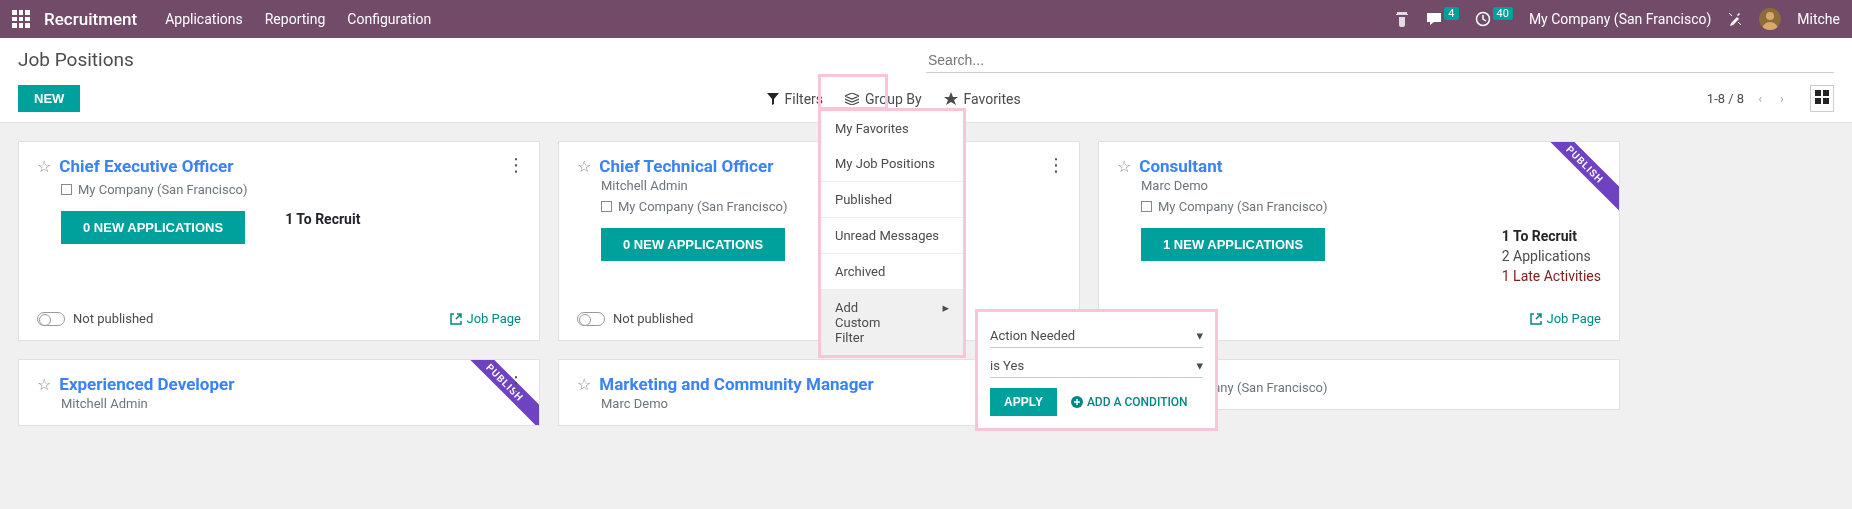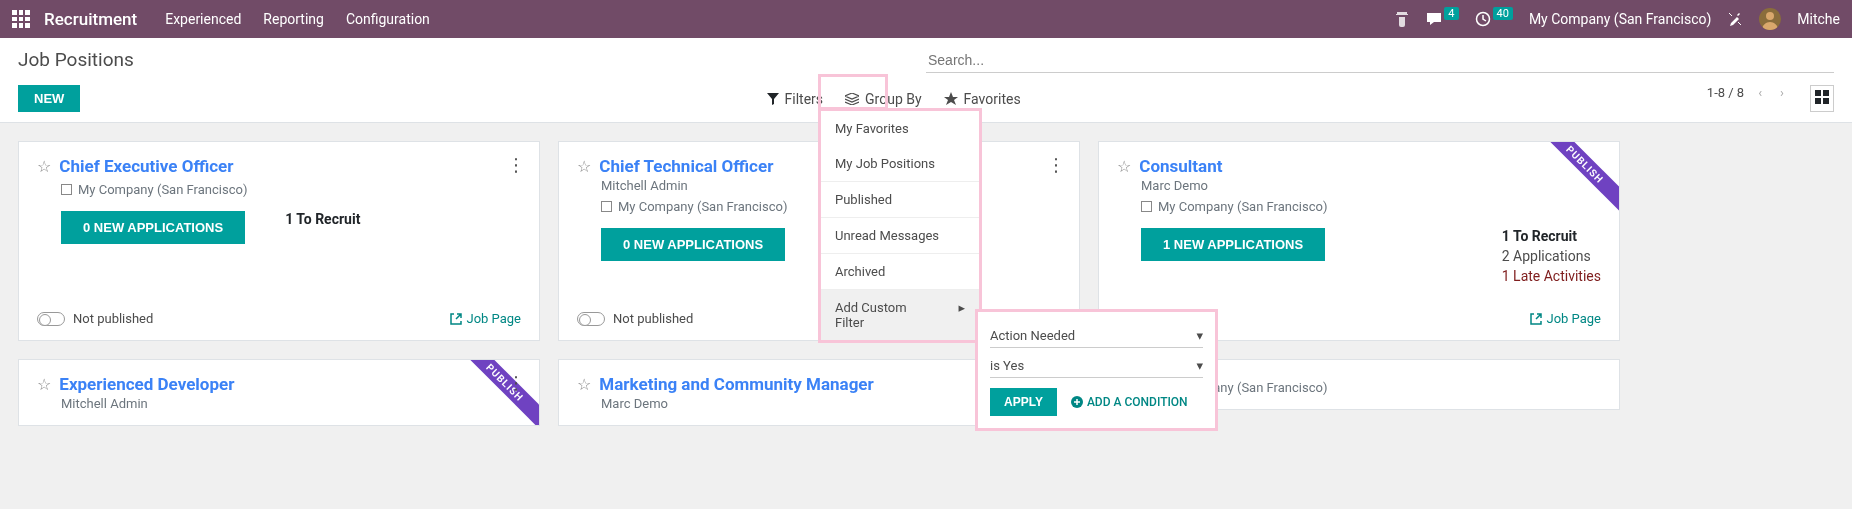--- a/index.html
+++ b/index.html
@@ -18,21 +18,21 @@
 .user-name { font-size: 14px; }
 .control-panel { background: #fff; border-bottom: 1px solid #dee2e6; }
 .cp-top { display: flex; padding: 10px 18px 6px; }
 .page-title { font-size: 19px; color: #4c4c4c; }
 .search-wrap { margin-left: auto; width: 50%; }
 .search-input { width: 100%; border: none; border-bottom: 1px solid #ccc; padding: 4px 2px; font-size: 14px; color: #0369a1; outline: none; background: transparent; }
 .cp-bottom { display: flex; align-items: center; padding: 6px 18px 10px; }
 .new-btn { background: #00A09D; color: #fff; border: none; padding: 6px 16px; font-weight: 600; font-size: 13px; cursor: pointer; }
 .search-options { margin-left: auto; display: flex; align-items: center; gap: 22px; }
 .sopt { display: flex; align-items: center; gap: 6px; cursor: pointer; color: #4c4c4c; position: relative; }
-.pager { margin-left: auto; display: flex; gap: 10px; color: #4c4c4c; font-size: 13px; }
+.pager { margin-left: auto; display: flex; align-items: center; gap: 10px; color: #4c4c4c; font-size: 13px; }
 .pager-btn { color: #aaa; cursor: pointer; padding: 0 4px; }
 .view-switch { display: flex; gap: 4px; margin-left: 12px; }
 .view-btn { padding: 4px; border: 1px solid #ccc; cursor: pointer; }
 .kanban { display: flex; gap: 18px; padding: 18px; flex-wrap: wrap; }
 .column { display: flex; flex-direction: column; gap: 18px; width: 522px; }
 .card { background: #fff; border: 1px solid #dee2e6; position: relative; padding: 14px 18px; min-height: 200px; display: flex; flex-direction: column; }
 .card.short { min-height: auto; }
 .card-title-row { display: flex; align-items: center; gap: 8px; }
 .star { color: #888; cursor: pointer; font-size: 16px; }
 .card-title { font-size: 17px; font-weight: 700; color: #3b82f6; }
@@ -44,21 +44,21 @@
 .app-btn { background: #00A09D; color: #fff; border: none; padding: 9px 22px; font-weight: 700; font-size: 13px; cursor: pointer; margin-left: 24px; }
 .stats { display: flex; flex-direction: column; gap: 4px; font-size: 14px; }
 .stat-bold { font-weight: 700; color: #212529; }
 .stat-late { color: #7f1d1d; }
 .card-footer { margin-top: auto; display: flex; align-items: center; padding-top: 14px; }
 .toggle { width: 28px; height: 14px; border: 1px solid #999; border-radius: 8px; position: relative; margin-right: 8px; cursor: pointer; }
 .toggle::after { content: ''; width: 10px; height: 10px; border: 1px solid #999; border-radius: 50%; position: absolute; top: 1px; left: 1px; background: #fff; }
 .pub-text { font-size: 13px; color: #4c4c4c; }
 .job-link { margin-left: auto; color: #008784; font-size: 13px; display: flex; align-items: center; gap: 4px; cursor: pointer; }
 .ribbon { position: absolute; top: 14px; right: -30px; background: #6f42c1; color: #fff; padding: 3px 40px; transform: rotate(45deg); font-size: 10px; font-weight: 600; letter-spacing: 1px; }
-.filter-panel { position: absolute; top: 108px; left: 818px; width: 164px; background: #fff; border: 3px solid #f8c4d8; z-index: 100; }
+.filter-panel { position: absolute; top: 108px; left: 818px; width: 148px; background: #fff; border: 3px solid #f8c4d8; z-index: 100; }
 .filter-item { padding: 10px 14px; border-top: 1px solid #eee; cursor: pointer; font-size: 13px; color: #4c4c4c; }
 .filter-item:hover, .filter-item.hover { background: #f0f0f0; }
 .filter-item.first { border-top: none; }
 .filter-item.submenu { display: flex; justify-content: space-between; gap: 36px; }
 .custom-filter-panel { position: absolute; top: 309px; left: 975px; width: 243px; background: #fff; border: 3px solid #f8c4d8; padding: 12px; z-index: 100; }
 .cf-select { width: 100%; border: none; border-bottom: 1px solid #ccc; padding: 4px 0; font-size: 13px; color: #4c4c4c; margin-bottom: 6px; display: flex; justify-content: space-between; cursor: pointer; }
 .cf-actions { display: flex; align-items: center; gap: 14px; margin-top: 10px; }
 .apply-btn { background: #00A09D; color: #fff; border: none; padding: 7px 14px; font-weight: 600; font-size: 12px; cursor: pointer; }
 .add-cond { color: #008784; font-size: 12px; font-weight: 500; display: flex; align-items: center; gap: 4px; cursor: pointer; }
 .highlight-box { position: absolute; top: 74px; left: 818px; width: 70px; height: 36px; border: 3px solid #f8c4d8; z-index: 99; pointer-events: none; }
@@ -72,21 +72,21 @@
       <span></span>
       <span></span>
       <span></span>
       <span></span>
       <span></span>
       <span></span>
       <span></span>
       <span></span>
     </div>
   <div class="brand">Recruitment</div>
-  <div class="nav-item">Experienced</div>
+  <div class="nav-item">Applications</div>
   <div class="nav-item">Reporting</div>
   <div class="nav-item">Configuration</div>
   <div class="topbar-right">
     <div class="tb-icon phone-icon">
         <svg width="16" height="16" viewBox="0 0 16 16" fill="#fff">
           <path d="M3 1h10v2H3zM2 3h12v1H2zM5 6h6v8a2 2 0 01-2 2H7a2 2 0 01-2-2z" opacity="0.8"></path>
         </svg>
       </div>
     <div class="tb-icon chat-icon">
         <svg width="16" height="16" viewBox="0 0 16 16" fill="#fff">

